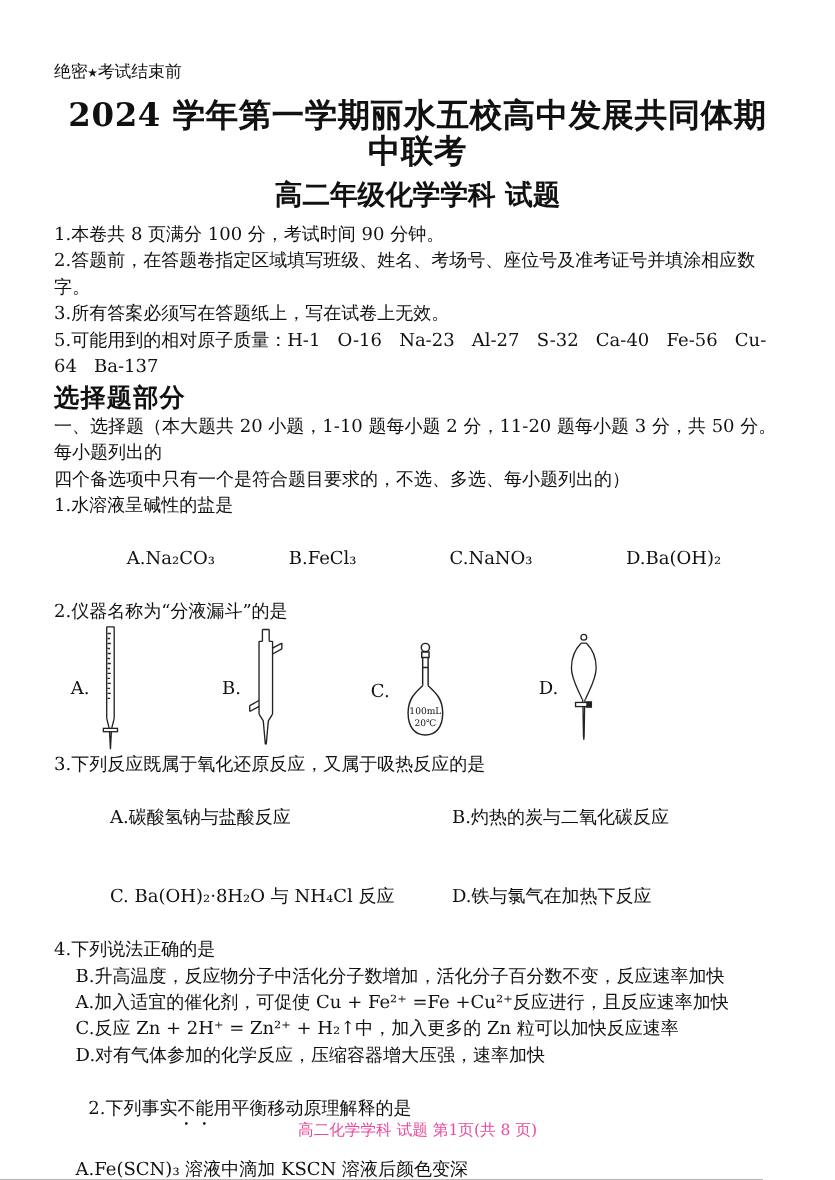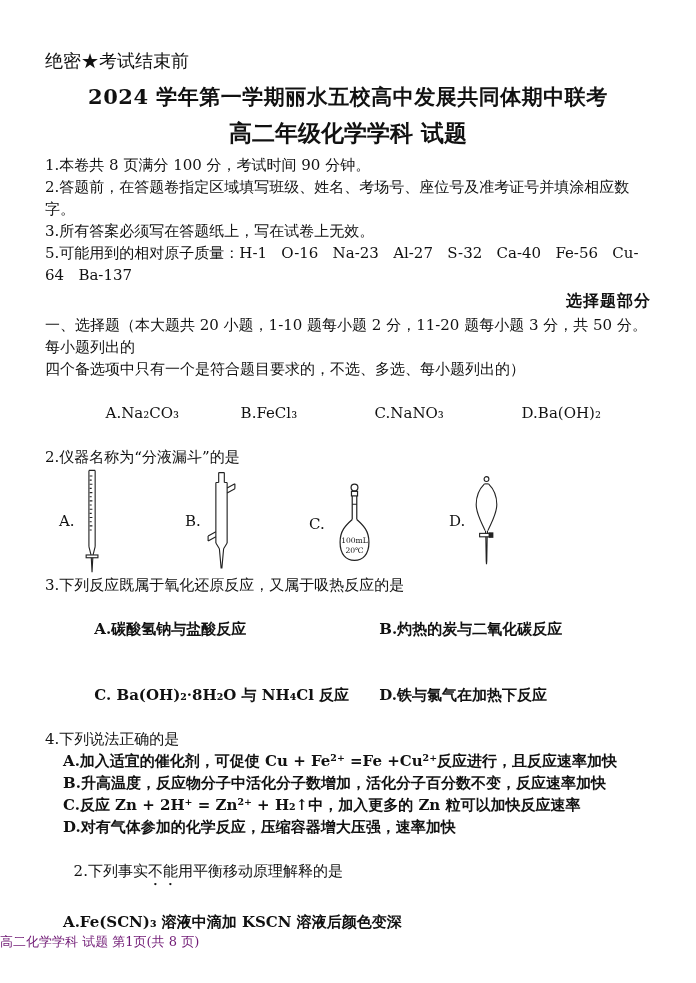--- a/index.html
+++ b/index.html
@@ -6,49 +6,49 @@
   .page{
     position:relative;
     width:696px;height:983px;
     margin:0 auto;
     background:#ffffff;
     box-sizing:border-box;
     padding:52px 45px 0 45px;
     font-family:"DejaVu Serif","Liberation Serif",serif;
     font-size:15px;color:#111;
   }
-  .classification{font-size:18px;line-height:18px;}
-  .title{font-size:21px;font-weight:bold;text-align:center;line-height:30px;margin:12px 0 0 0;letter-spacing:.5px;}
+  .classification{font-size:14px;line-height:18px;font-family:Liberation Mono, monospace;}
+  .title{font-size:27px;font-weight:bold;text-align:center;line-height:30px;margin:12px 0 0 0;letter-spacing:.5px;}
   .subtitle{font-size:23px;font-weight:bold;text-align:center;line-height:26px;margin:8px 0 0 0;}
   .notice{margin-top:8px;}
   .line{line-height:22px;white-space:pre-wrap;}
-  .section-heading{font-size:16px;font-weight:bold;text-align:right;line-height:26px;margin:2px 0 0 0;letter-spacing:1px;}
+  .section-heading{font-size:21px;font-weight:bold;text-align:left;line-height:26px;margin:2px 0 0 0;letter-spacing:1px;}
   .opt-row{line-height:22px;padding-left:12px;white-space:pre-wrap;}
-  .opt-line{line-height:22px;padding-left:18px;white-space:pre-wrap;font-weight:bold;}
+  .opt-line{line-height:22px;padding-left:18px;white-space:pre-wrap;}
   .opt-col-a{display:inline-block;width:135px;margin-left:20px;}
   .opt-col-b{display:inline-block;width:134px;}
   .opt-col-c{display:inline-block;width:147px;}
   .two-col-left{display:inline-block;width:285px;}
   .fig-row{position:relative;height:104px;margin:1px 0;}
   .fig{position:absolute;display:flex;align-items:center;gap:5px;}
   .fig-a{left:14px;top:0;}
   .fig-b{left:140px;top:2px;}
   .fig-c{left:264px;top:14px;}
   .fig-d{left:404px;top:6px;}
   .fig svg{display:block;}
   .fig svg path,.fig svg rect,.fig svg ellipse,.fig svg circle{stroke:#222;stroke-width:1.6;fill:none;}
   .fig svg .filled{fill:#222;stroke:none;}
   .fig svg text{stroke:none;fill:#111;font-family:"DejaVu Serif","Liberation Serif",serif;}
   .emph{
     -webkit-text-emphasis:filled dot;
     -webkit-text-emphasis-position:under right;
     text-emphasis:filled dot;
     text-emphasis-position:under right;
   }
-  .footer{position:absolute;left:0;right:0;bottom:32px;font-size:13px;color:#701a75;}
+  .footer{position:absolute;left:0;right:0;bottom:32px;text-align:center;font-size:13px;color:#ec4899;}
 </style>
 </head>
 <body>
 
 <div class="page">
 
   <div class="classification">绝密★考试结束前</div>
 
   <div class="title">2024 学年第一学期丽水五校高中发展共同体期中联考</div>
   <div class="subtitle">高二年级化学学科 试题</div>
@@ -58,20 +58,21 @@
     <div class="line">2.答题前，在答题卷指定区域填写班级、姓名、考场号、座位号及准考证号并填涂相应数字。</div>
     <div class="line">3.所有答案必须写在答题纸上，写在试卷上无效。</div>
     <div class="line">5.可能用到的相对原子质量：H-1   O-16   Na-23   Al-27   S-32   Ca-40   Fe-56   Cu-64   Ba-137</div>
   </div>
 
   <div class="section-heading">选择题部分</div>
   <div class="line">一、选择题（本大题共 20 小题，1-10 题每小题 2 分，11-20 题每小题 3 分，共 50 分。每小题列出的</div>
   <div class="line">四个备选项中只有一个是符合题目要求的，不选、多选、每小题列出的）</div>
 
   <div>
+    <div class="line">1.水溶液呈碱性的盐是</div>
     <div class="opt-row">
       <span class="opt-col-a">A.Na₂CO₃</span><span class="opt-col-b">B.FeCl₃</span><span class="opt-col-c">C.NaNO₃</span><span>D.Ba(OH)₂</span>
     </div>
   </div>
 
   <div>
     <div class="line">2.仪器名称为“分液漏斗”的是</div>
     <div class="fig-row">
 
       <div class="fig fig-a">
@@ -129,22 +130,22 @@
     <div class="opt-line">
       <span class="two-col-left">A.碳酸氢钠与盐酸反应</span><span>B.灼热的炭与二氧化碳反应</span>
     </div>
     <div class="opt-line">
       <span class="two-col-left">C. Ba(OH)₂·8H₂O 与 NH₄Cl 反应</span><span>D.铁与氯气在加热下反应</span>
     </div>
   </div>
 
   <div>
     <div class="line">4.下列说法正确的是</div>
+    <div class="opt-line">B.升高温度，反应物分子中活化分子数增加，活化分子百分数不变，反应速率加快</div>
     <div class="opt-line">A.加入适宜的催化剂，可促使 Cu + Fe²⁺ =Fe +Cu²⁺反应进行，且反应速率加快</div>
-    <div class="opt-line">B.升高温度，反应物分子中活化分子数增加，活化分子百分数不变，反应速率加快</div>
     <div class="opt-line">C.反应 Zn + 2H⁺ = Zn²⁺ + H₂↑中，加入更多的 Zn 粒可以加快反应速率</div>
     <div class="opt-line">D.对有气体参加的化学反应，压缩容器增大压强，速率加快</div>
   </div>
 
   <div>
     <div class="line">
       <span>2.下列事实</span><span class="emph">不能</span><span>用平衡移动原理解释的是</span>
     </div>
     <div class="opt-line">A.Fe(SCN)₃ 溶液中滴加 KSCN 溶液后颜色变深</div>
 

